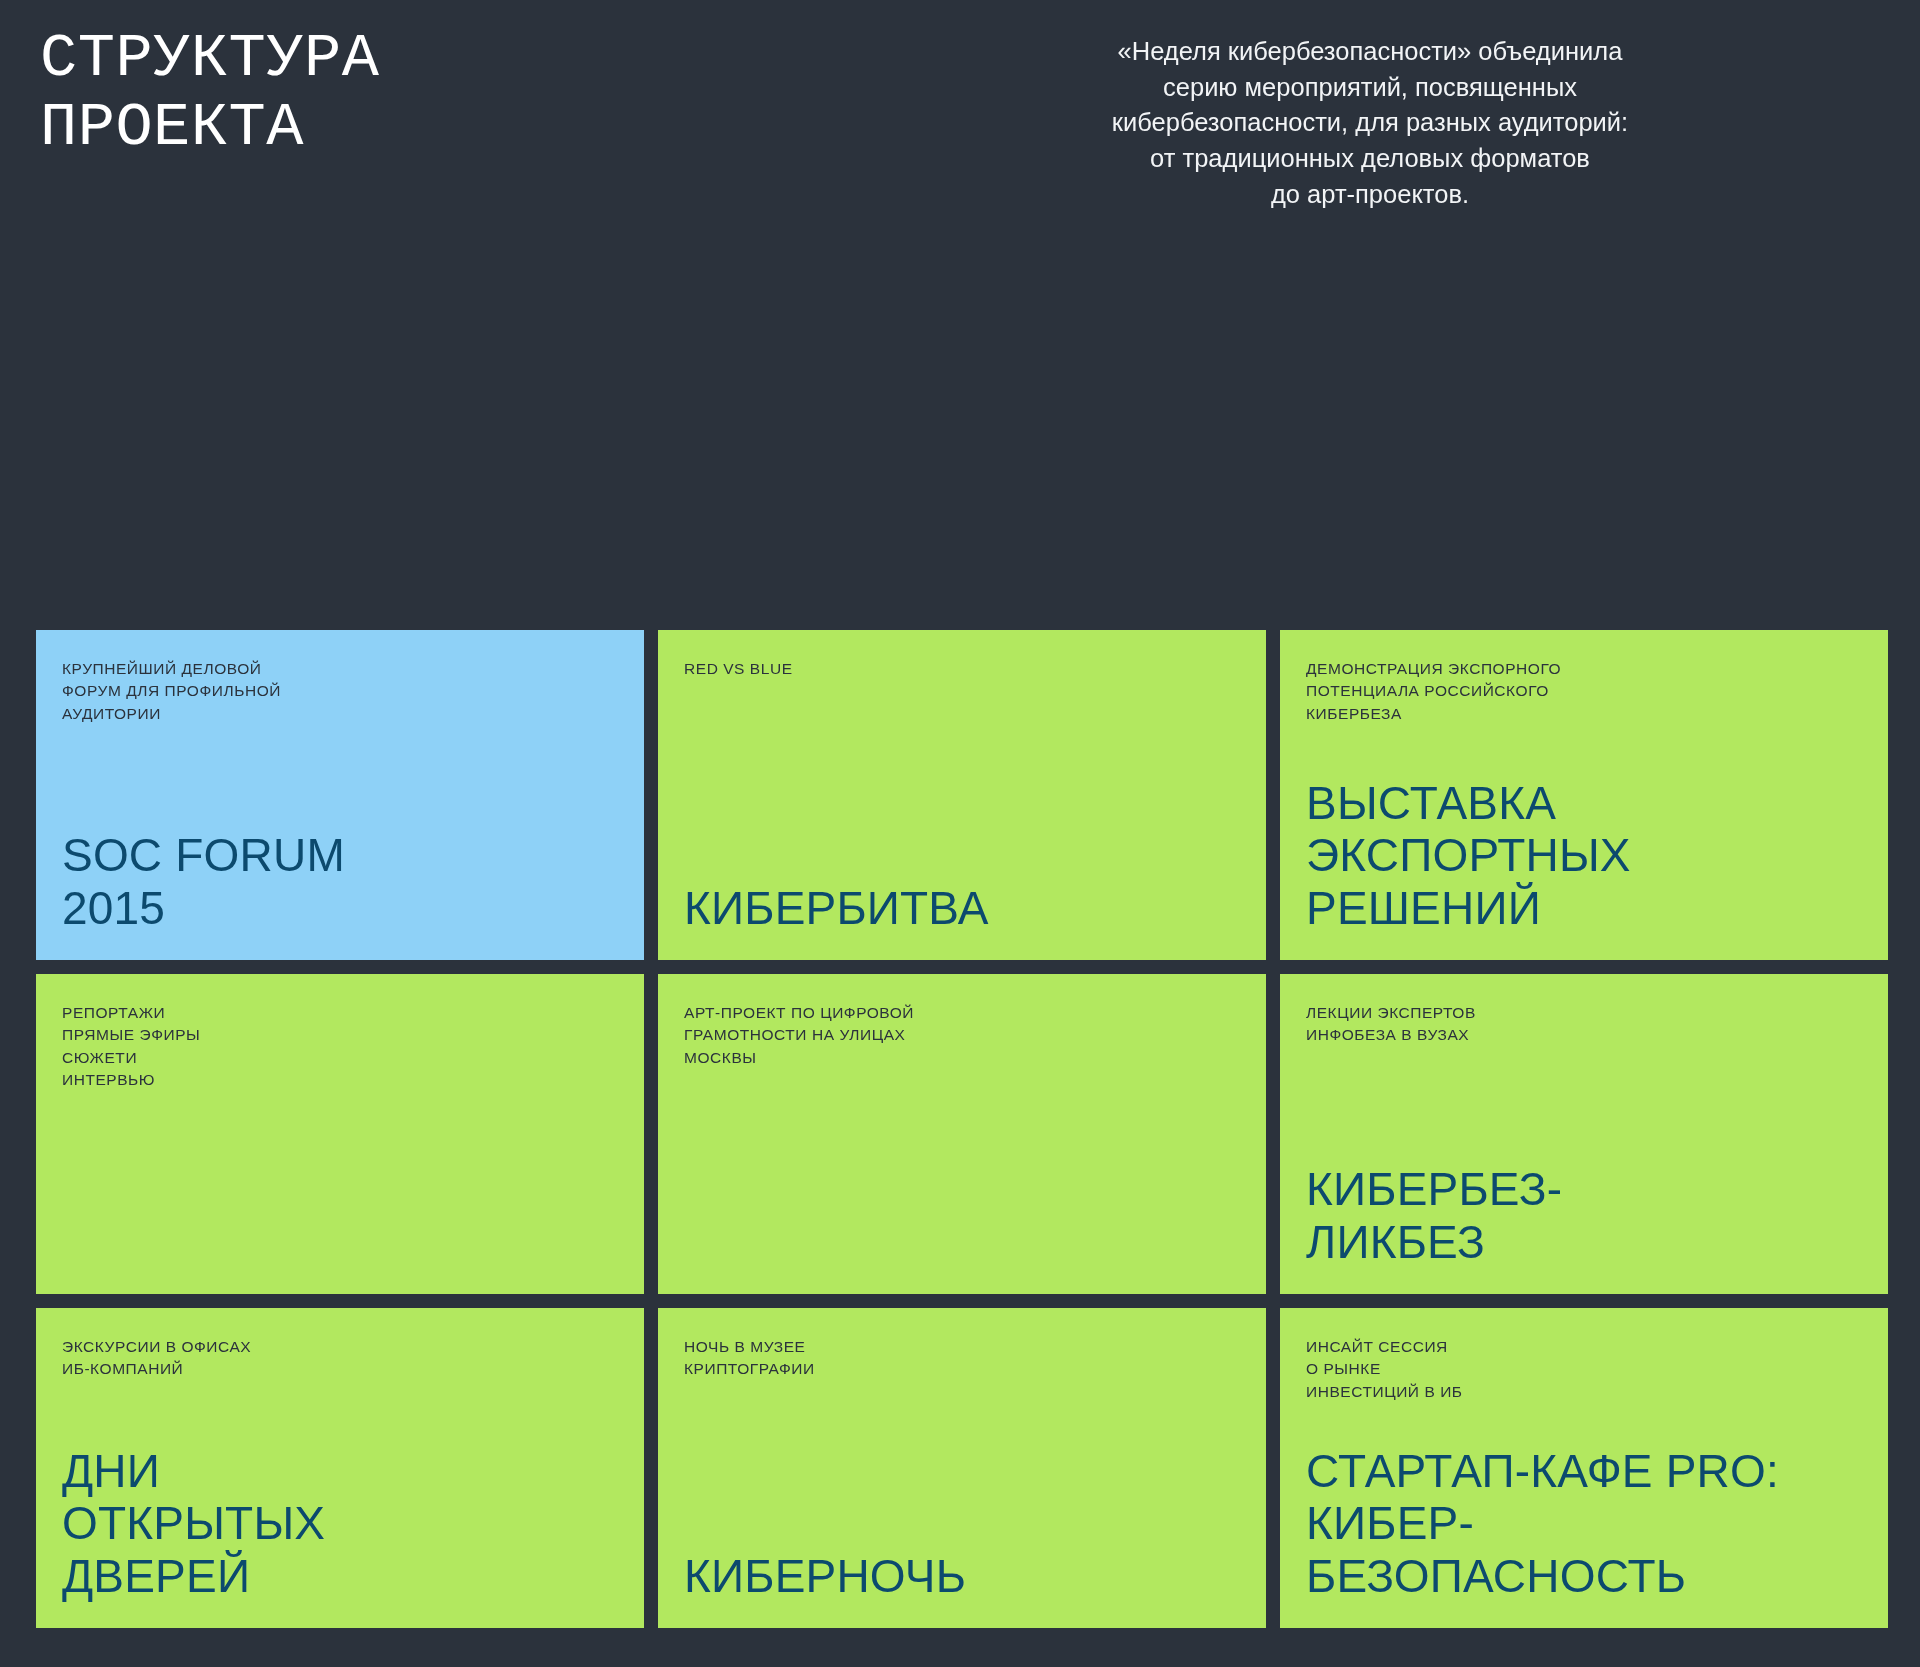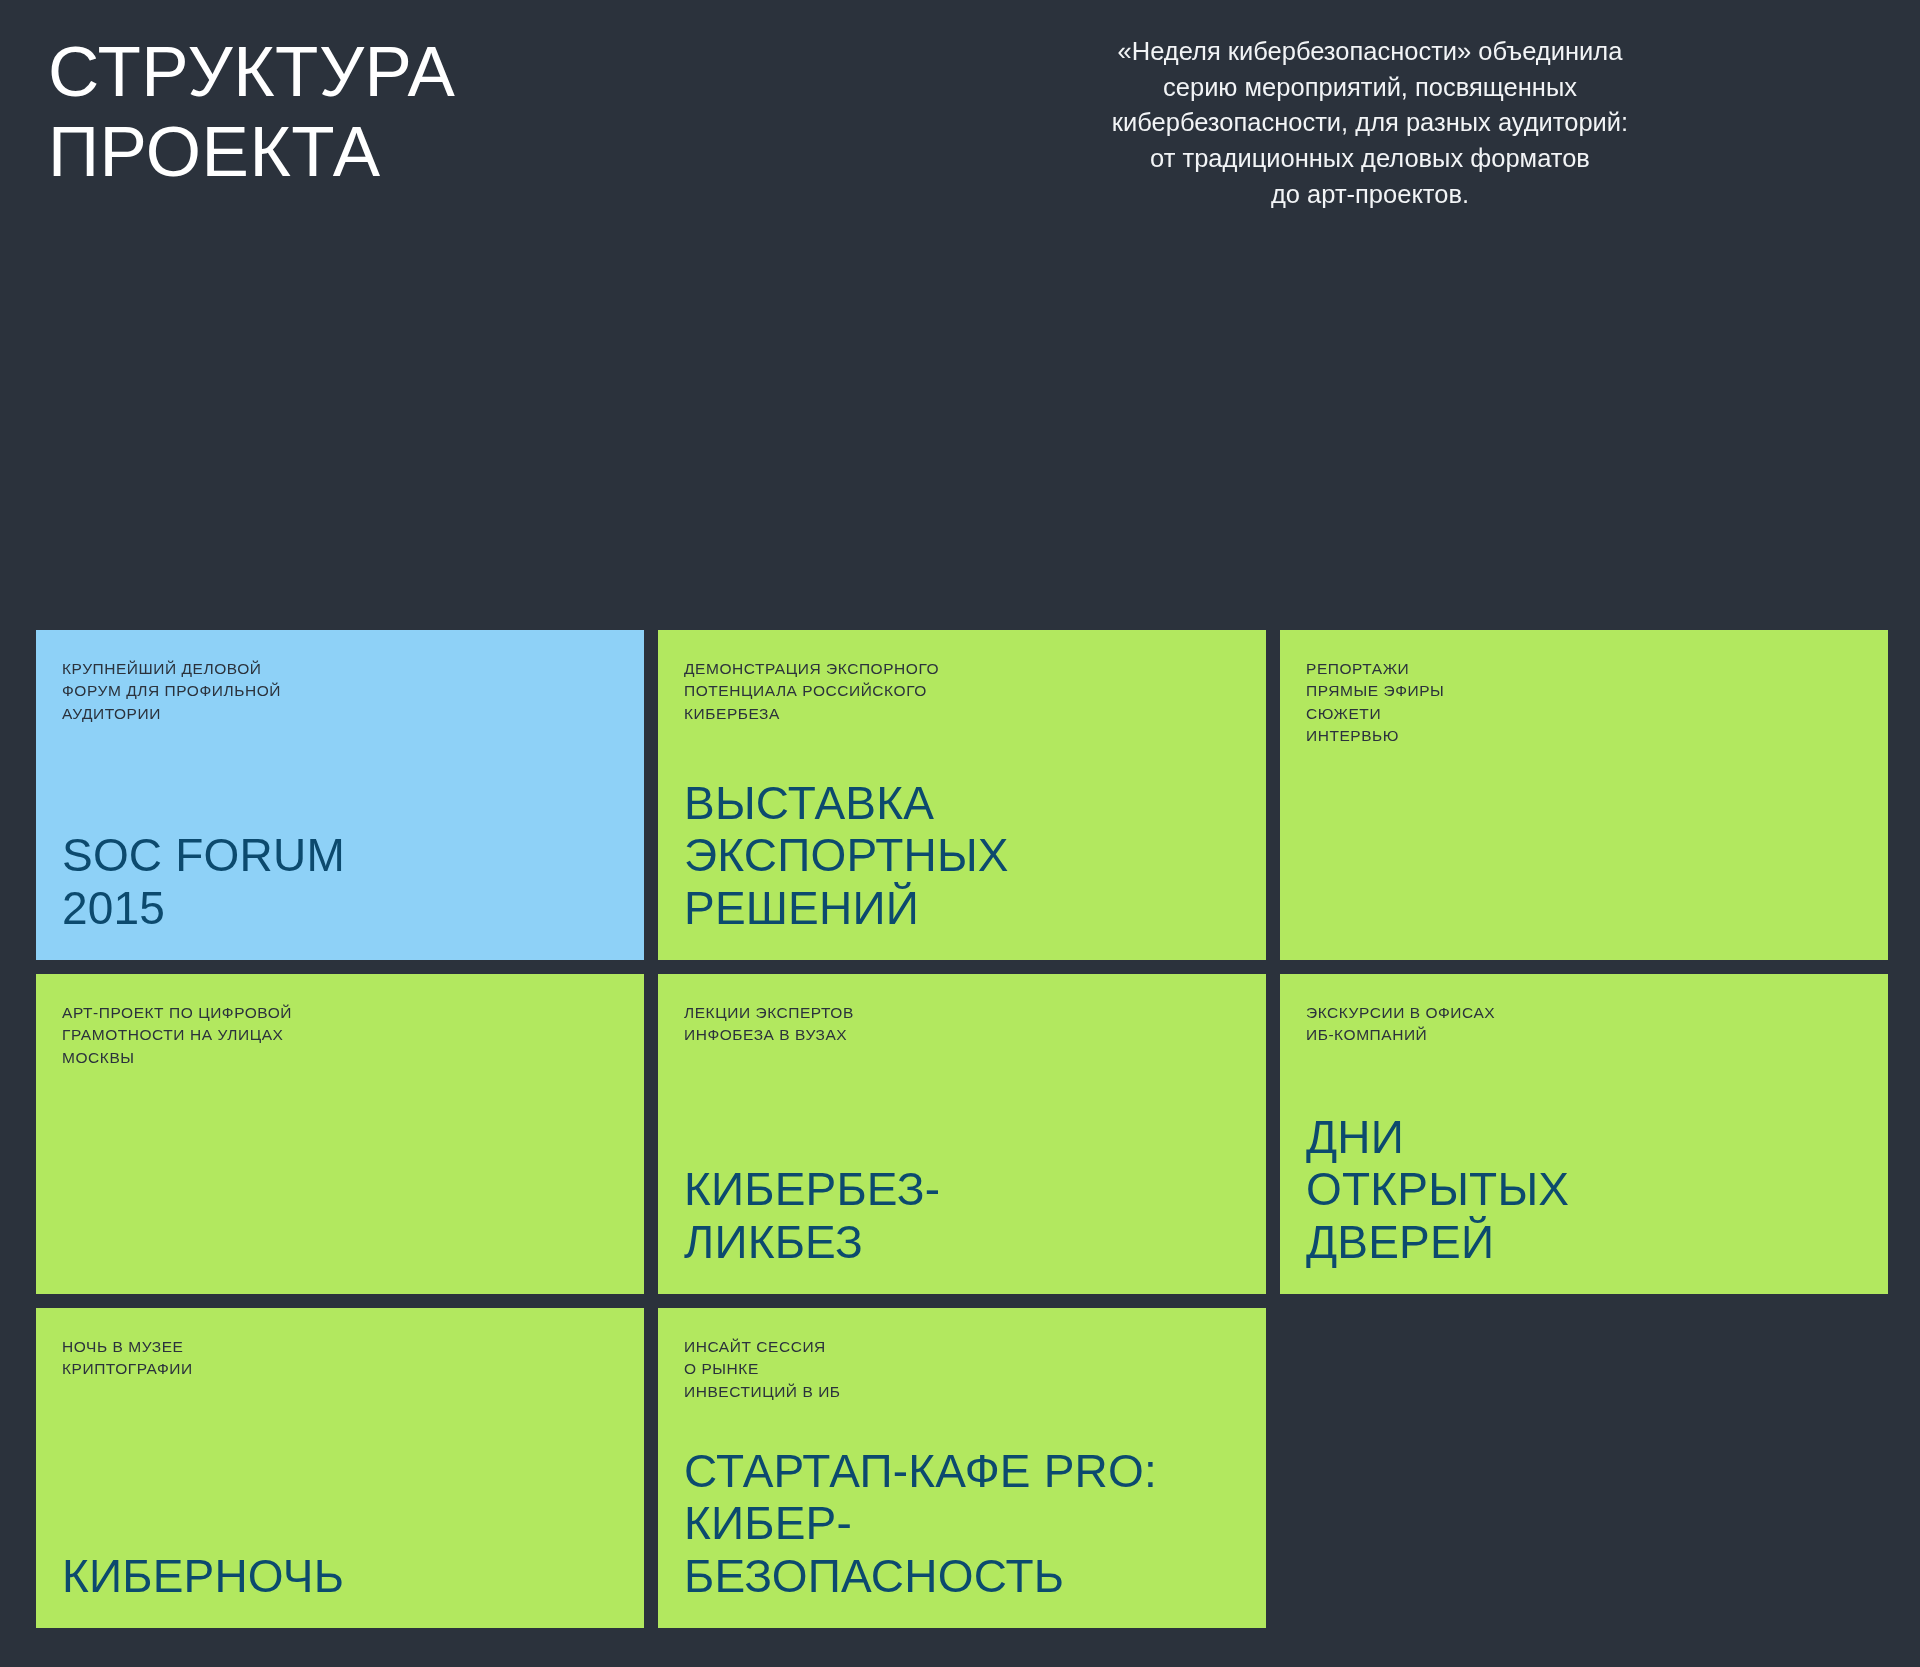--- a/index.html
+++ b/index.html
@@ -28,28 +28,29 @@
     left: 0;
     width: 1920px;
     height: 500px;
   }
 
   .slide-title {
     position: absolute;
     left: 40px;
     top: 24px;
     width: 700px;
-    margin: 8px;
+    margin: 0;
     color: #ffffff;
-    font-size: 71px;
+    font-size: 62px;
     line-height: 1.12;
     font-weight: 400;
     letter-spacing: 0.5px;
     text-transform: uppercase;
     white-space: pre-line;
+    font-family: Liberation Mono, monospace;
   }
 
   .slide-intro {
     position: absolute;
     left: 975px;
     top: 34px;
     width: 790px;
     margin: 0;
     color: #f2f4f6;
     font-size: 25.5px;
@@ -126,20 +127,24 @@
   <div class="cards-grid">
 
     <div class="card accent-blue">
       <p class="card-kicker">КРУПНЕЙШИЙ ДЕЛОВОЙ
 ФОРУМ ДЛЯ ПРОФИЛЬНОЙ
 АУДИТОРИИ</p>
       <h2 class="card-title latin">SOC FORUM
 2015</h2>
     </div>
 
+    <div class="card">
+      <p class="card-kicker">RED vs BLUE</p>
+      <h2 class="card-title">КИБЕРБИТВА</h2>
+    </div>
 
     <div class="card">
       <p class="card-kicker">ДЕМОНСТРАЦИЯ ЭКСПОРНОГО
 ПОТЕНЦИАЛА РОССИЙСКОГО
 КИБЕРБЕЗА</p>
       <h2 class="card-title">ВЫСТАВКА
 ЭКСПОРТНЫХ
 РЕШЕНИЙ</h2>
     </div>
 

